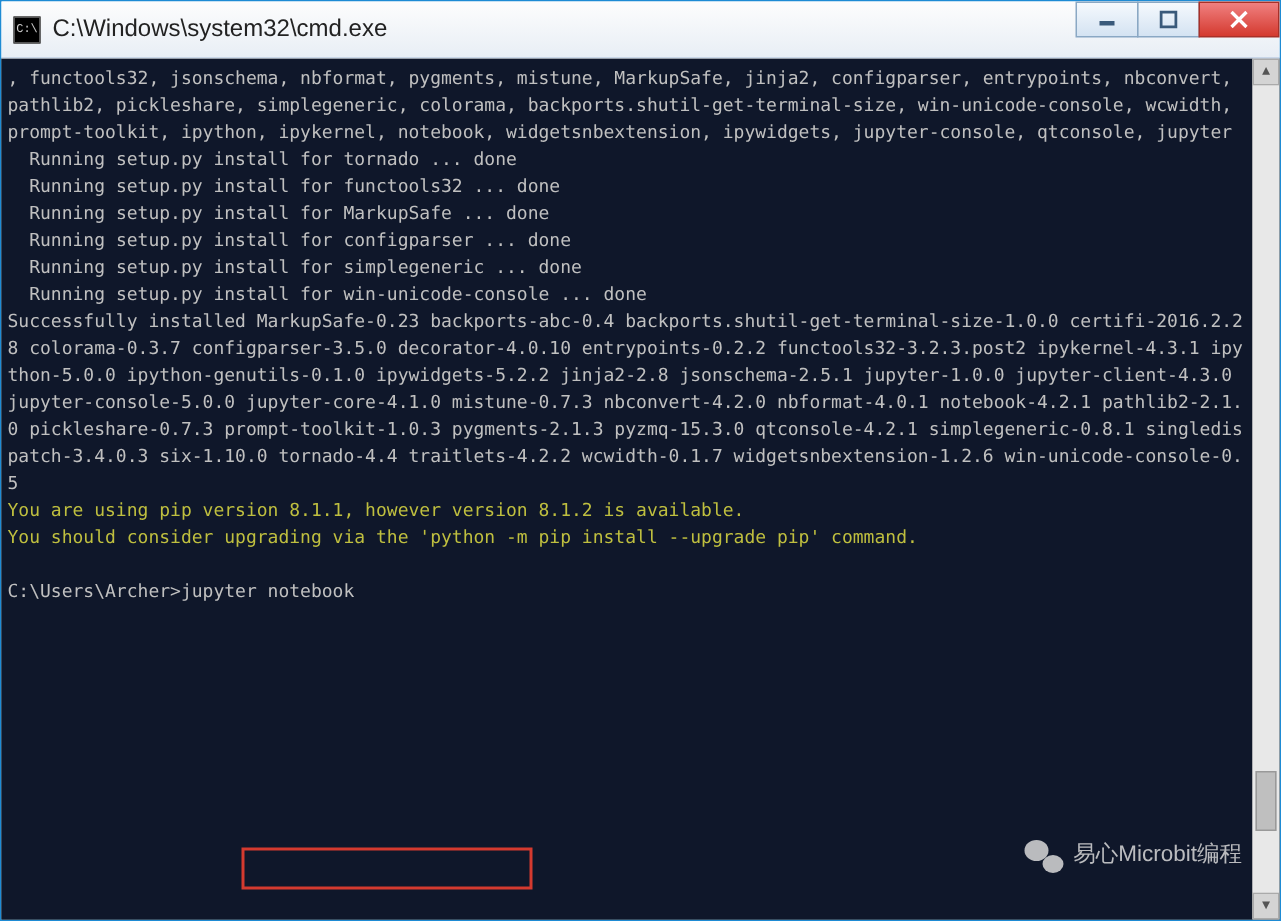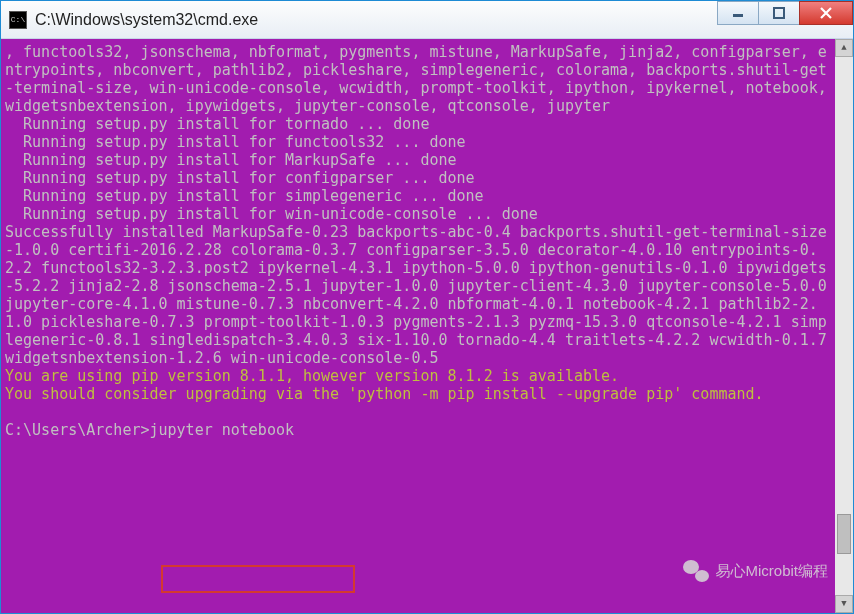--- a/index.html
+++ b/index.html
@@ -69,24 +69,24 @@
 }
 .win-btn svg { display: block; }
 .terminal-wrap {
   flex: 1;
   background: #000;
   display: flex;
   overflow: hidden;
 }
 .terminal {
   flex: 1;
-  background: #a21caf;
+  background: #0f172a;
   color: #c0c0c0;
   font-family: "Consolas", "Lucida Console", monospace;
-  font-size: 15px;
+  font-size: 12px;
   line-height: 18px;
   padding: 4px 0 4px 4px;
   white-space: pre-wrap;
   word-break: break-all;
   overflow: hidden;
 }
 .scrollbar {
   width: 18px;
   background: #e8e8e8;
   display: flex;
@@ -124,21 +124,21 @@
   top: 565px;
   width: 194px;
   height: 28px;
   pointer-events: none;
 }
 .watermark {
   position: absolute;
   right: 26px;
   bottom: 32px;
   display: flex;
-  align-items: center;
+  align-items: flex-start;
   gap: 6px;
   color: #d8d8d8;
   font-family: "Microsoft YaHei", Arial, sans-serif;
   font-size: 15px;
   opacity: 0.85;
   pointer-events: none;
 }
 .wechat-icon {
   width: 26px;
   height: 22px;

